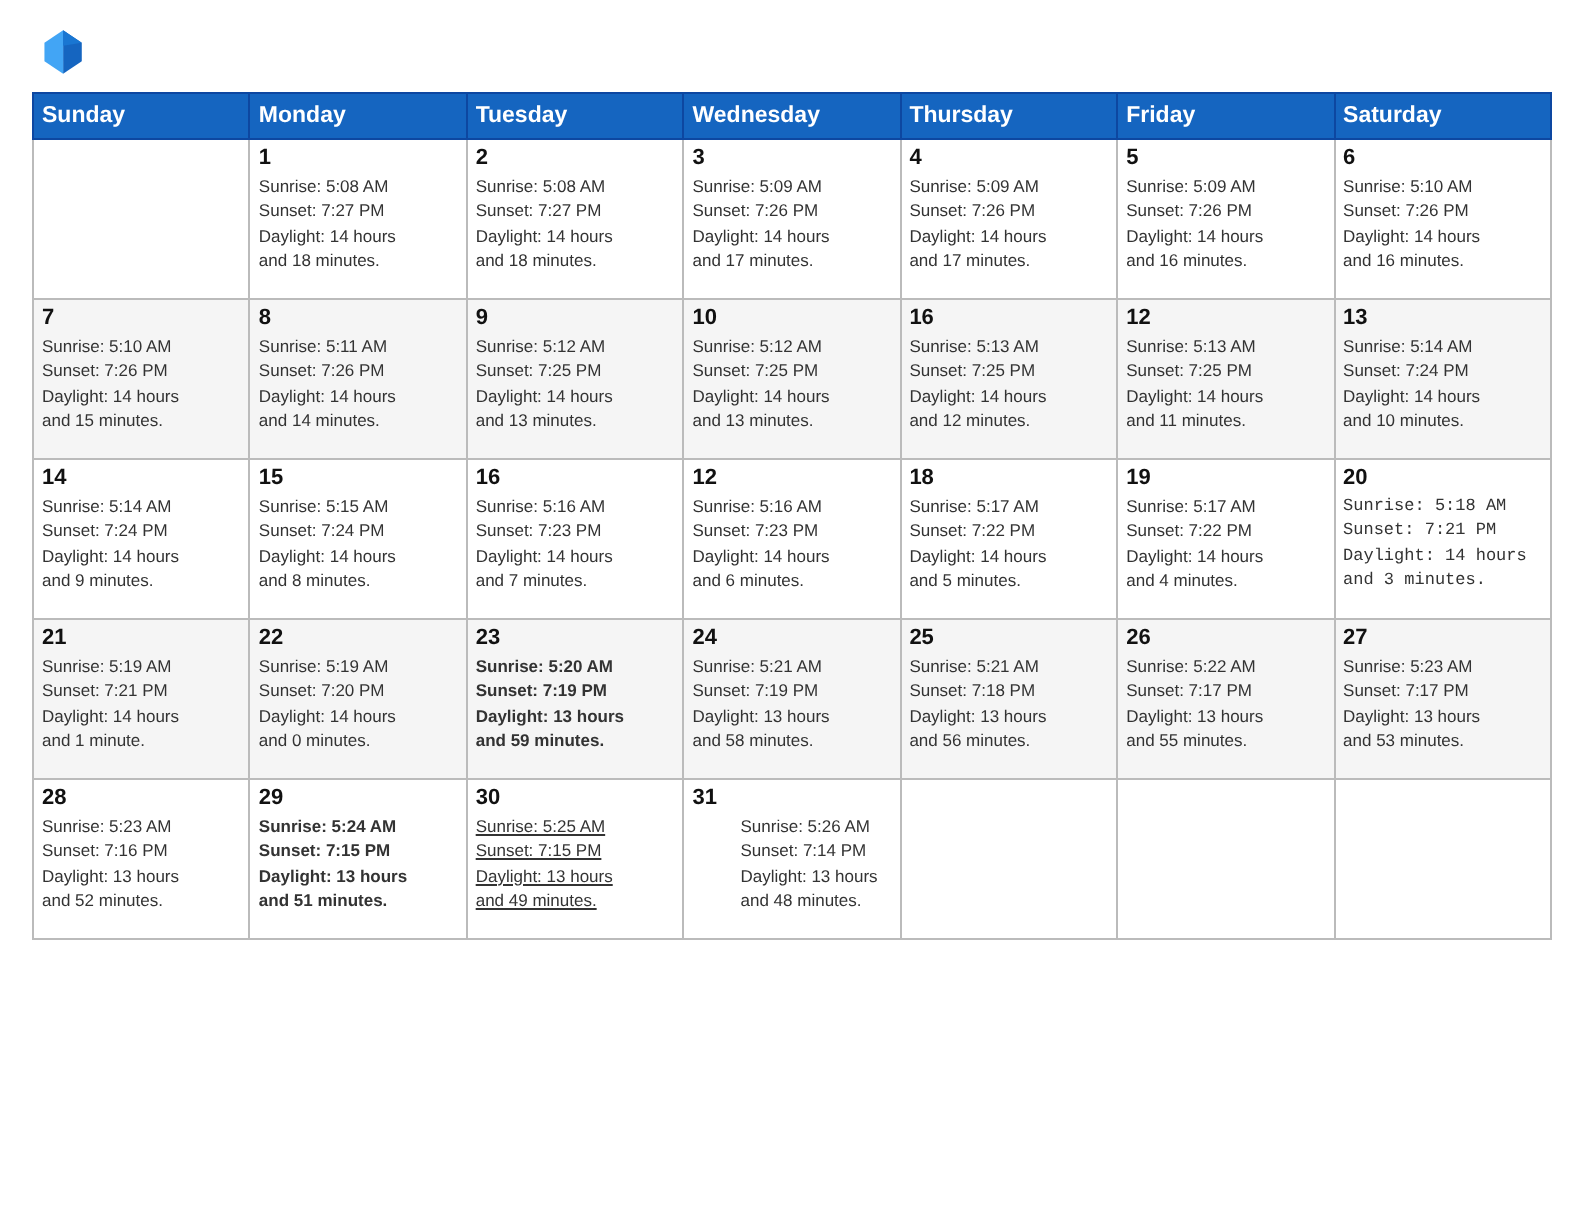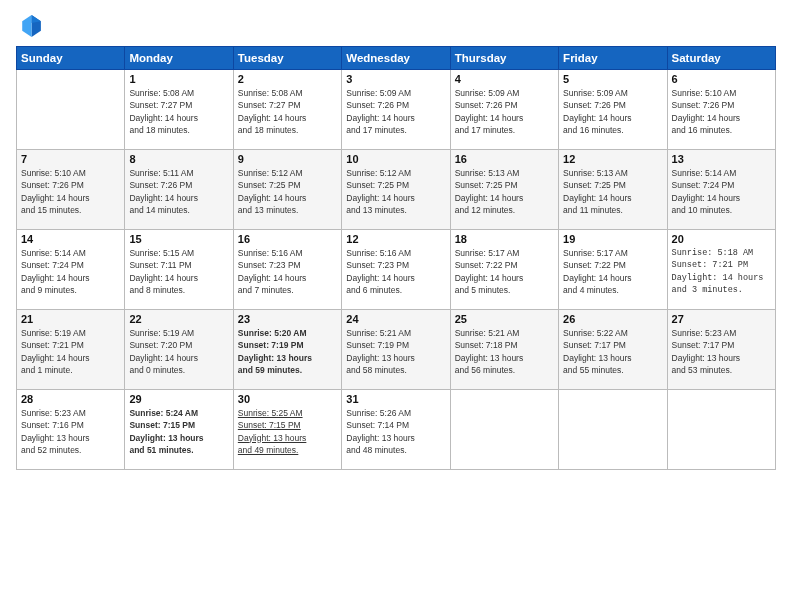--- a/index.html
+++ b/index.html
@@ -234,21 +234,21 @@
           <td>
             <span class="day-num">14</span>
             <div class="day-info" style="white-space: pre-line;">Sunrise: 5:14 AM
 Sunset: 7:24 PM
 Daylight: 14 hours
 and 9 minutes.</div>
           </td>
           <td>
             <span class="day-num">15</span>
             <div class="day-info" style="white-space: pre-line;">Sunrise: 5:15 AM
-Sunset: 7:11 PM
+Sunset: 7:24 PM
 Daylight: 14 hours
 and 8 minutes.</div>
           </td>
           <td>
             <span class="day-num">16</span>
             <div class="day-info" style="white-space: pre-line;">Sunrise: 5:16 AM
 Sunset: 7:23 PM
 Daylight: 14 hours
 and 7 minutes.</div>
           </td>
@@ -349,21 +349,21 @@
           </td>
           <td>
             <span class="day-num">30</span>
             <div class="day-info" style="white-space: pre-line; text-decoration: underline;">Sunrise: 5:25 AM
 Sunset: 7:15 PM
 Daylight: 13 hours
 and 49 minutes.</div>
           </td>
           <td>
             <span class="day-num">31</span>
-            <div class="day-info" style="white-space: pre-line;">Sunrise: 5:26 AM
+            <div class="day-info" style="white-space: pre-line; margin-left: 24px;">Sunrise: 5:26 AM
 Sunset: 7:14 PM
 Daylight: 13 hours
 and 48 minutes.</div>
           </td>
           <td class="empty"></td>
           <td class="empty"></td>
           <td class="empty"></td>
         </tr>
       </tbody>
   </table>

